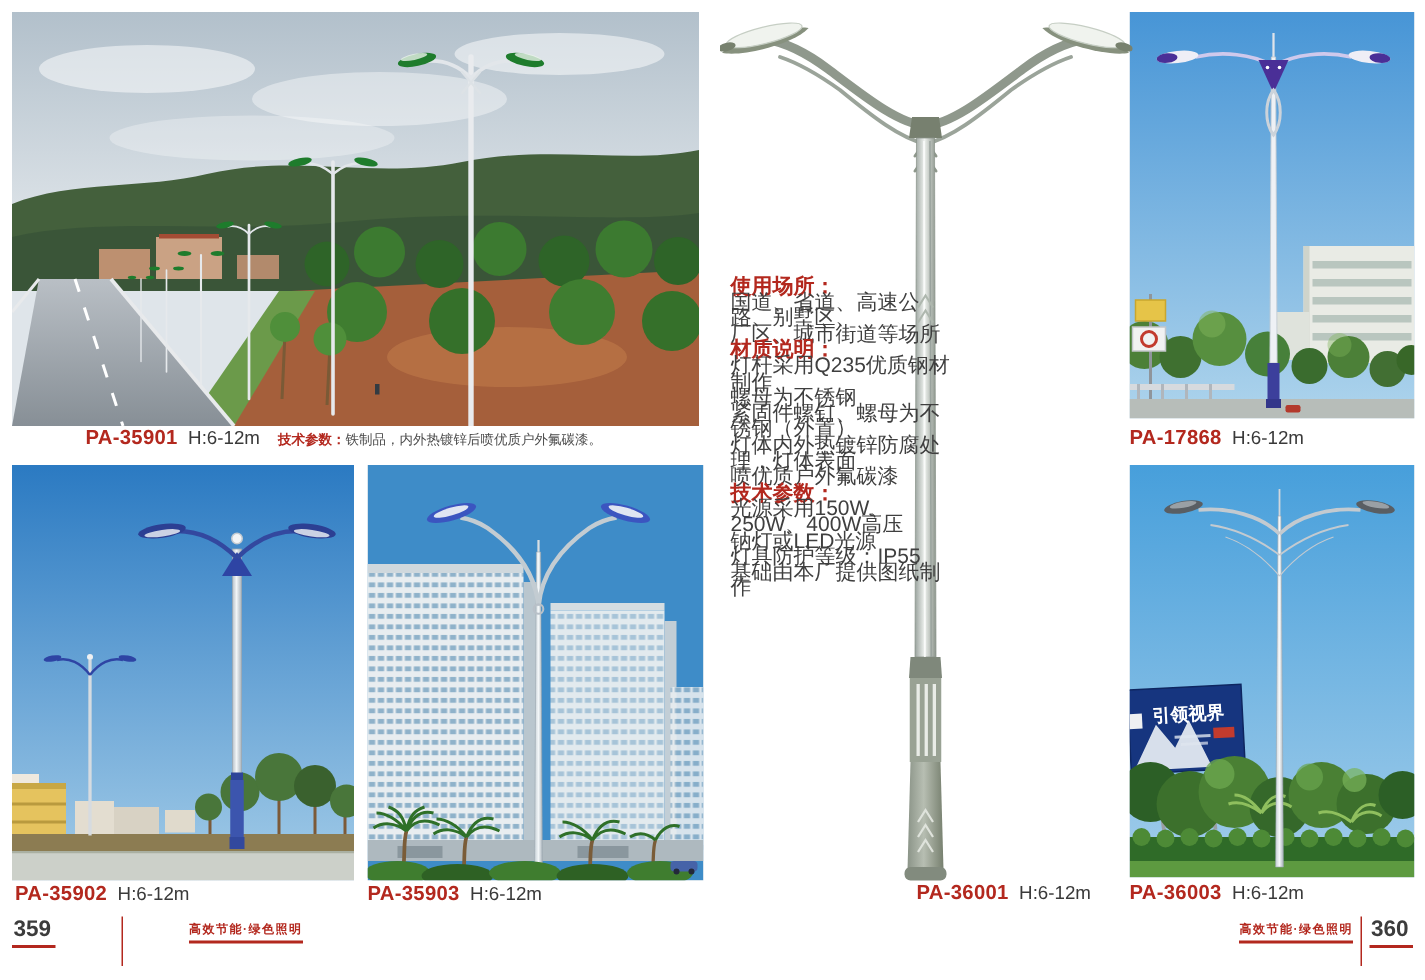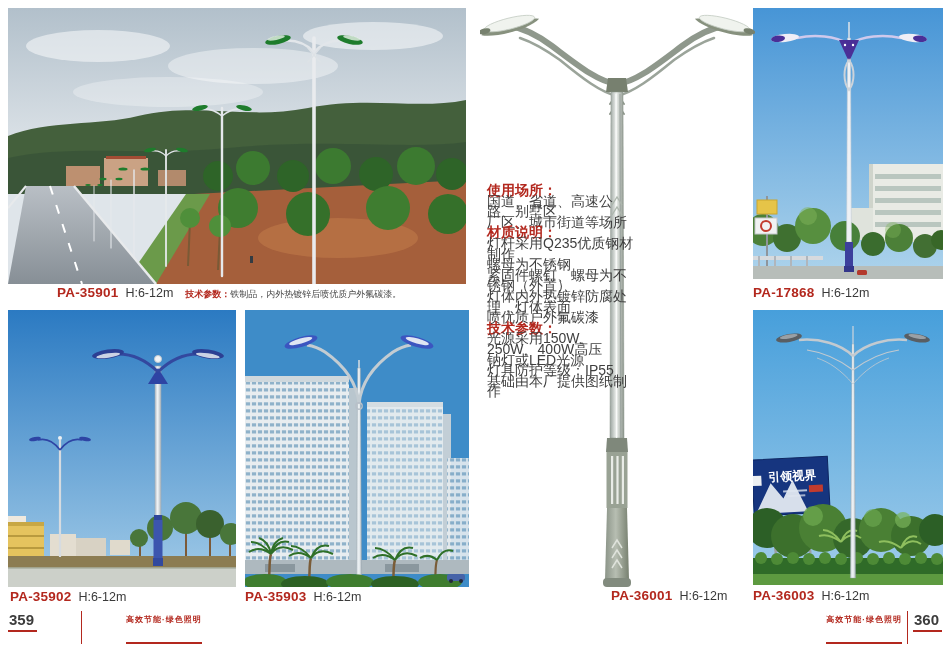--- a/index.html
+++ b/index.html
@@ -18,21 +18,21 @@
         line-height:10.6px;color:#3f3f3f;z-index:2;}
   .desc .hd{color:#b3281e;font-weight:bold;}
   .pole-render{position:absolute;left:480px;top:0;z-index:1;}
   .footer-left,.footer-right{position:absolute;top:611px;display:flex;align-items:flex-start;}
   .footer-right{right:8px;}
   .footer-left{left:8px;gap:39px;}
   .page-num{font-size:15px;font-weight:bold;color:#3c3c3c;
             border-bottom:2px solid #b3281e;padding:0 3px 2px 1px;line-height:17px;}
   .fdiv{width:1px;height:33px;background:#b3281e;margin:0 5px;}
   .slogan{font-size:8px;font-weight:bold;color:#b3281e;letter-spacing:1px;
-          border-bottom:2px solid #b3281e;padding-bottom:18px;margin-top:4px;line-height:9px;}
+          border-bottom:2px solid #b3281e;padding-bottom:3px;margin-top:4px;line-height:9px;}
 </style>
 </head>
 <body>
 
 <div class="page">
 
   <div class="photo" style="left:8px;top:8px;width:458px;height:276px;">
     <svg width="458" height="276" viewBox="0 0 458 276">
       <defs>
         <linearGradient id="p1sky" x1="0" y1="0" x2="0" y2="1">

